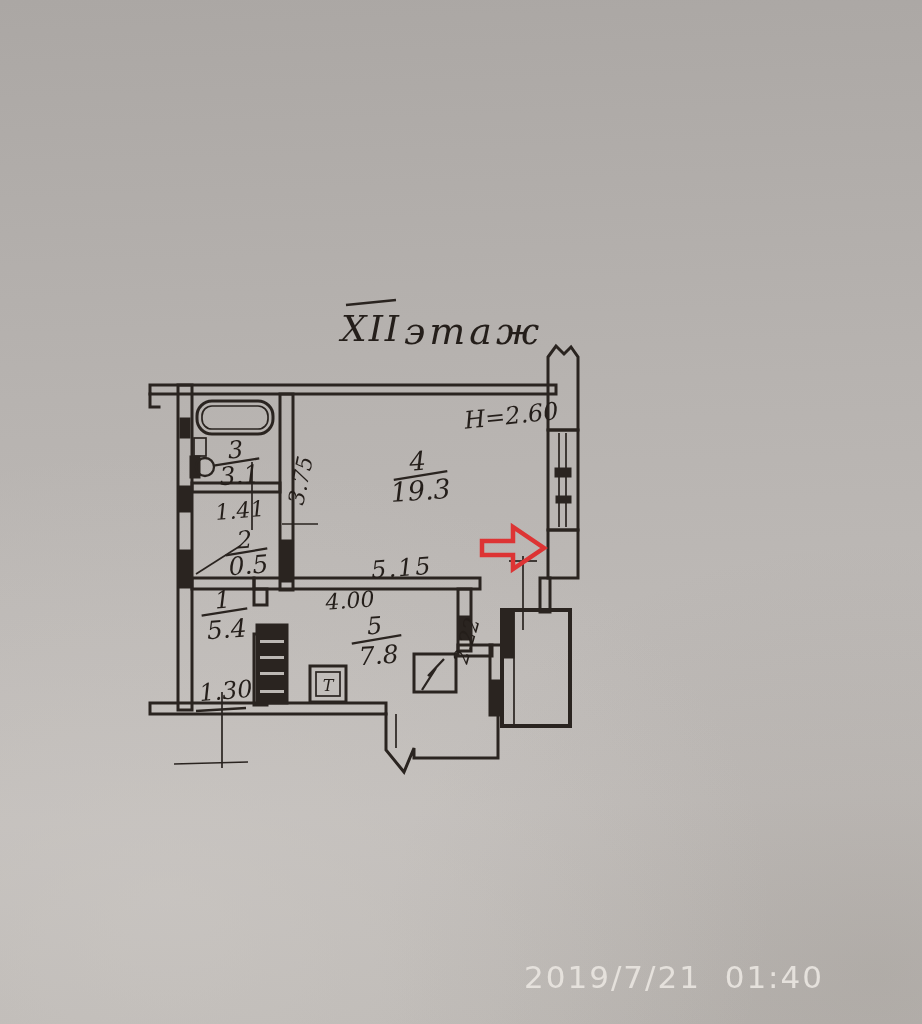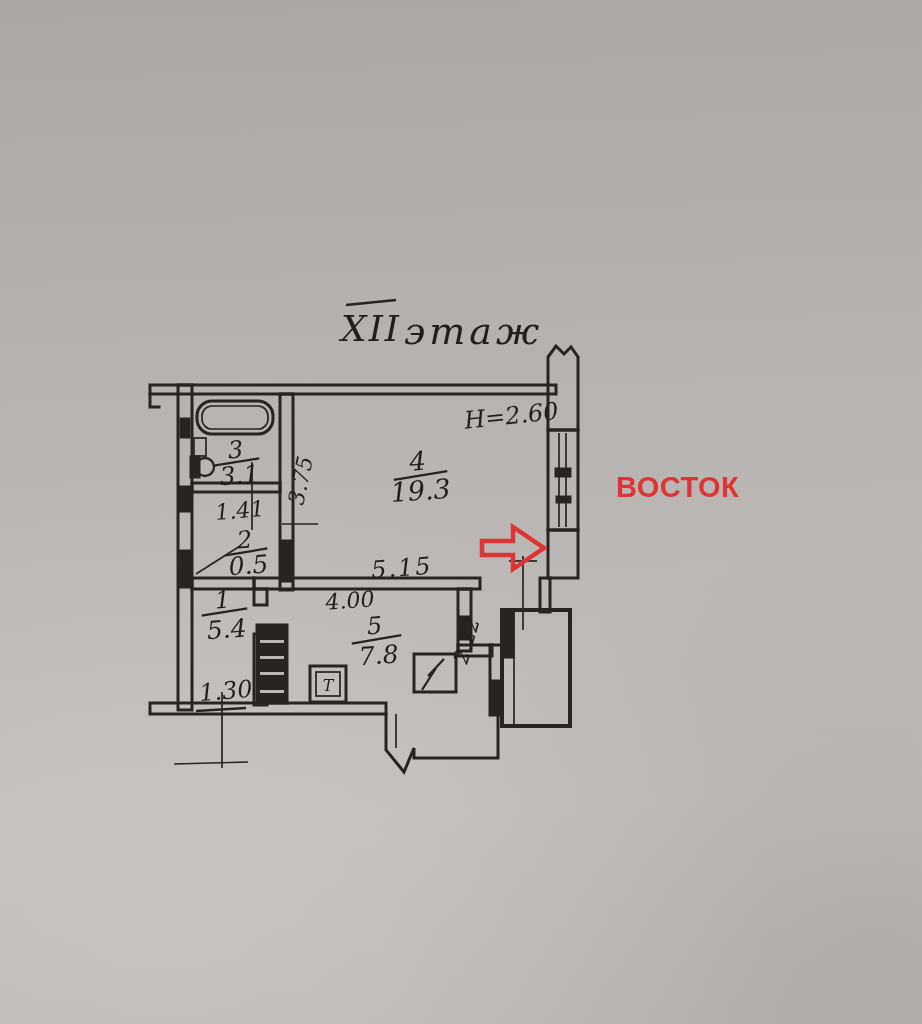--- a/index.html
+++ b/index.html
@@ -166,16 +166,16 @@
       <text class="ink" font-size="22" transform="translate(303,506) rotate(-78)">3.75</text>
       <text class="ink" x="402" y="576" font-size="24" text-anchor="middle" letter-spacing="2" transform="rotate(-4 402 570)">5.15</text>
       <text class="ink" x="350" y="608" font-size="22" text-anchor="middle" transform="rotate(-4 350 602)">4.00</text>
       <text class="ink" font-size="21" transform="translate(467,665) rotate(-74)">2.22</text>
       <text class="ink" x="226" y="699" font-size="24" text-anchor="middle" transform="rotate(-5 226 693)">1.30</text>
     </g>
 
     <path d="M482,541 h31 v-14 l31,21 -31,21 v-14 h-31 z" fill="none" stroke="#dd3434" stroke-width="4.5" stroke-linejoin="miter"></path>
   </svg>
 
-  <div class="east-label">ВОСТОК</div>
 
+  <div class="timestamp">2019/7/21  01:40</div>
 
 </div>
 
 </body></html>

